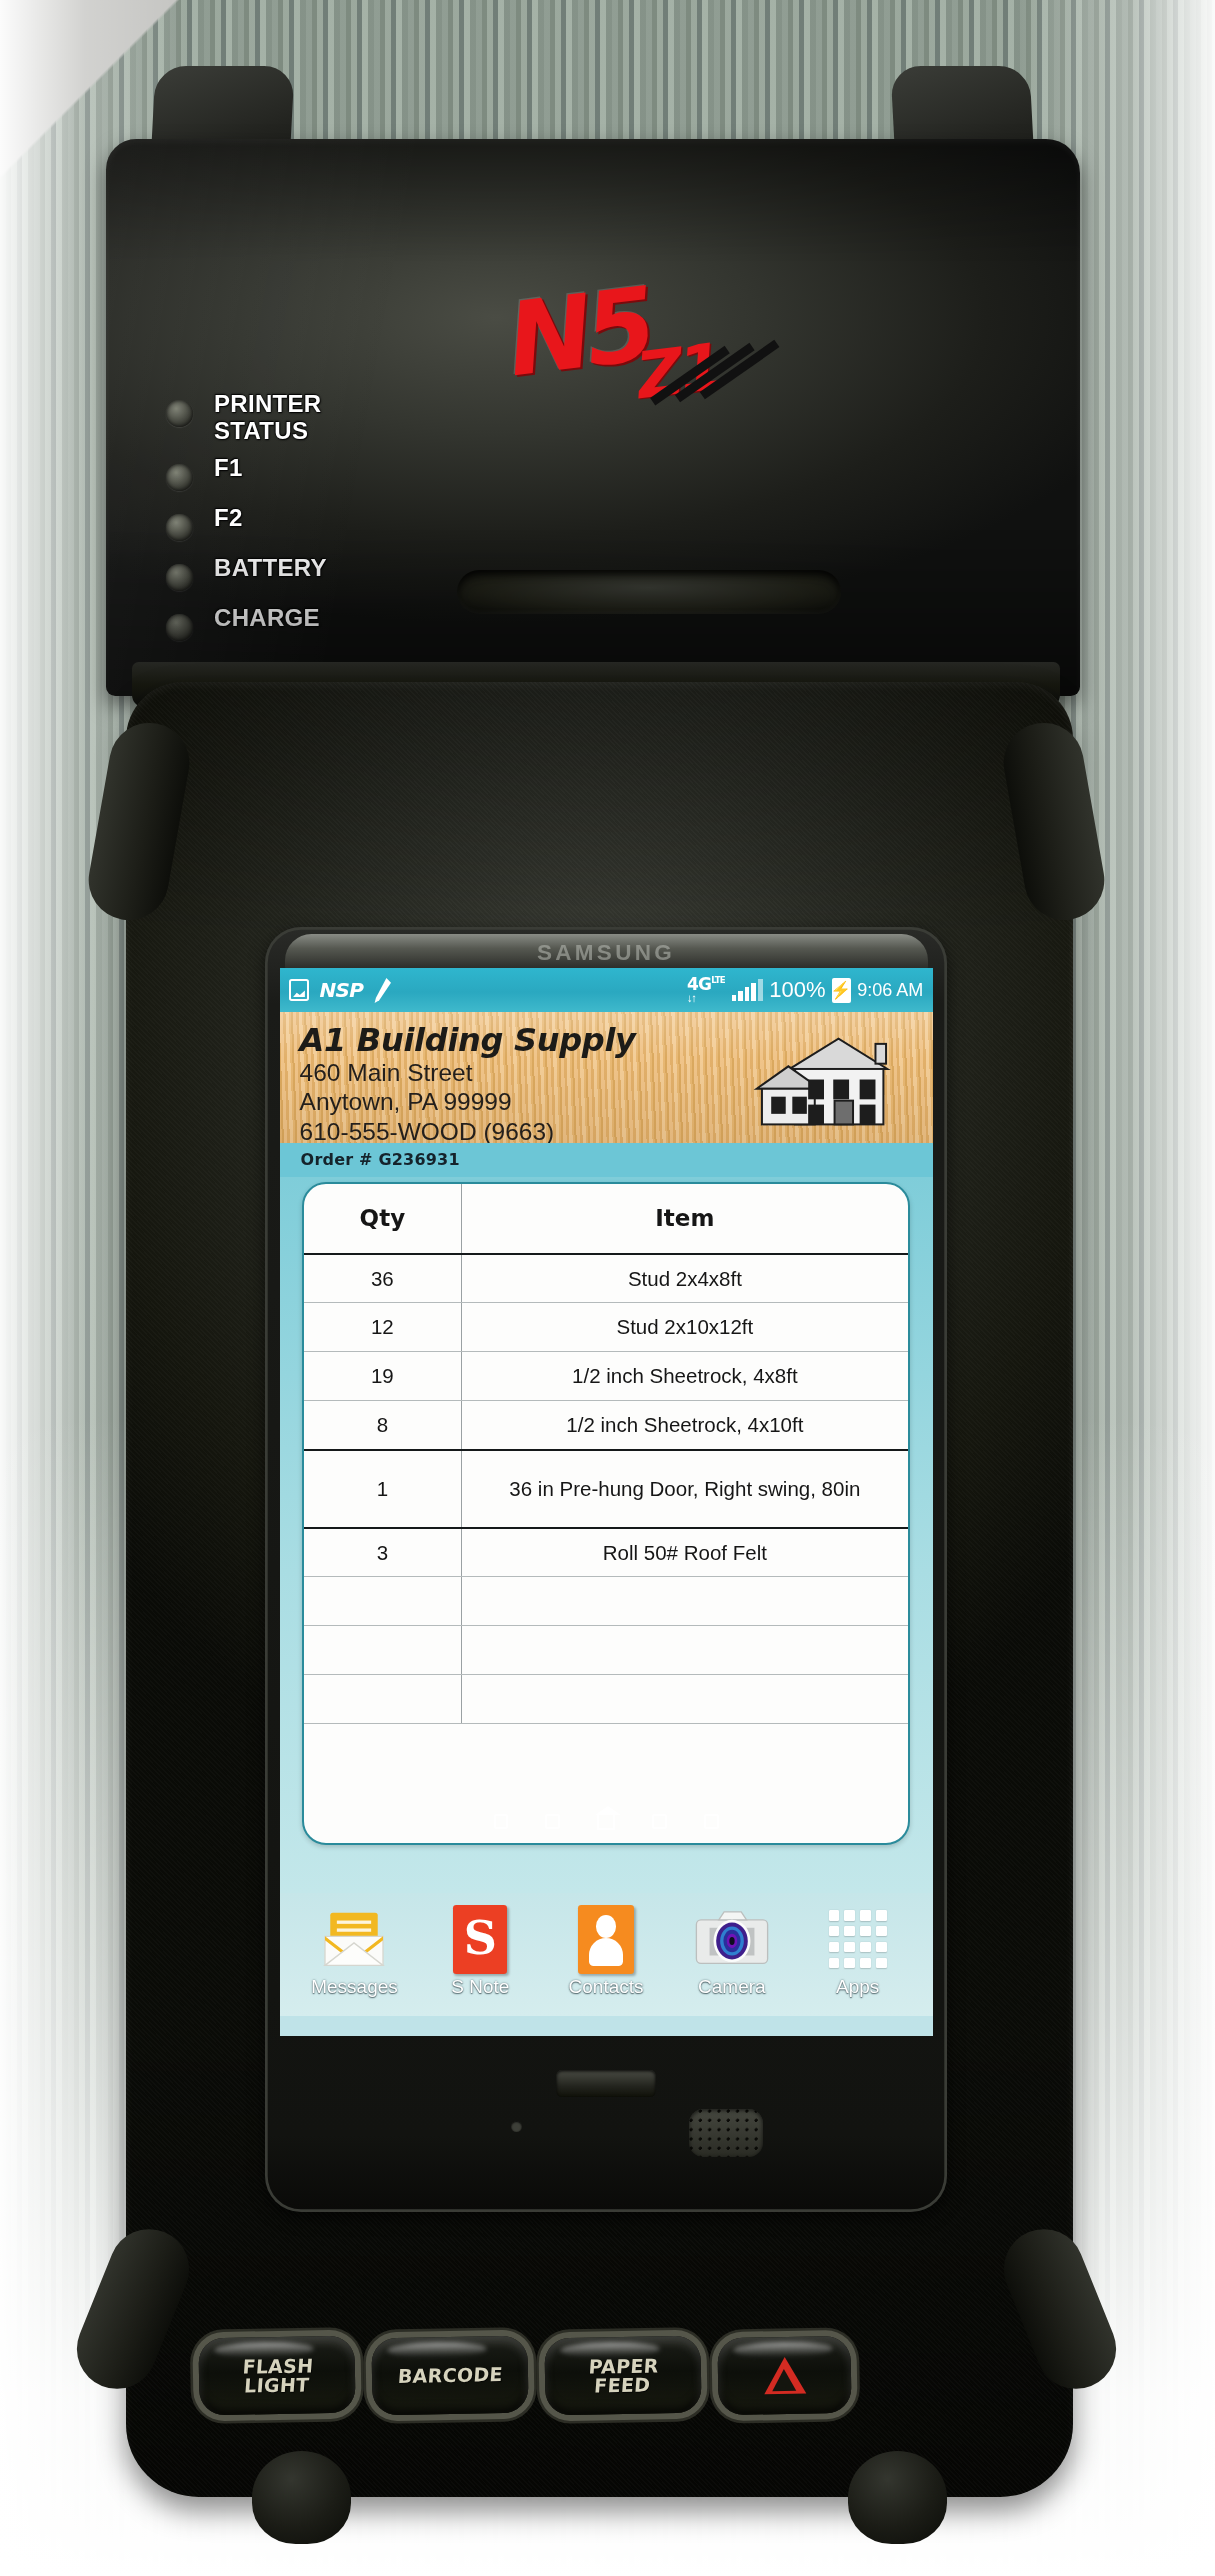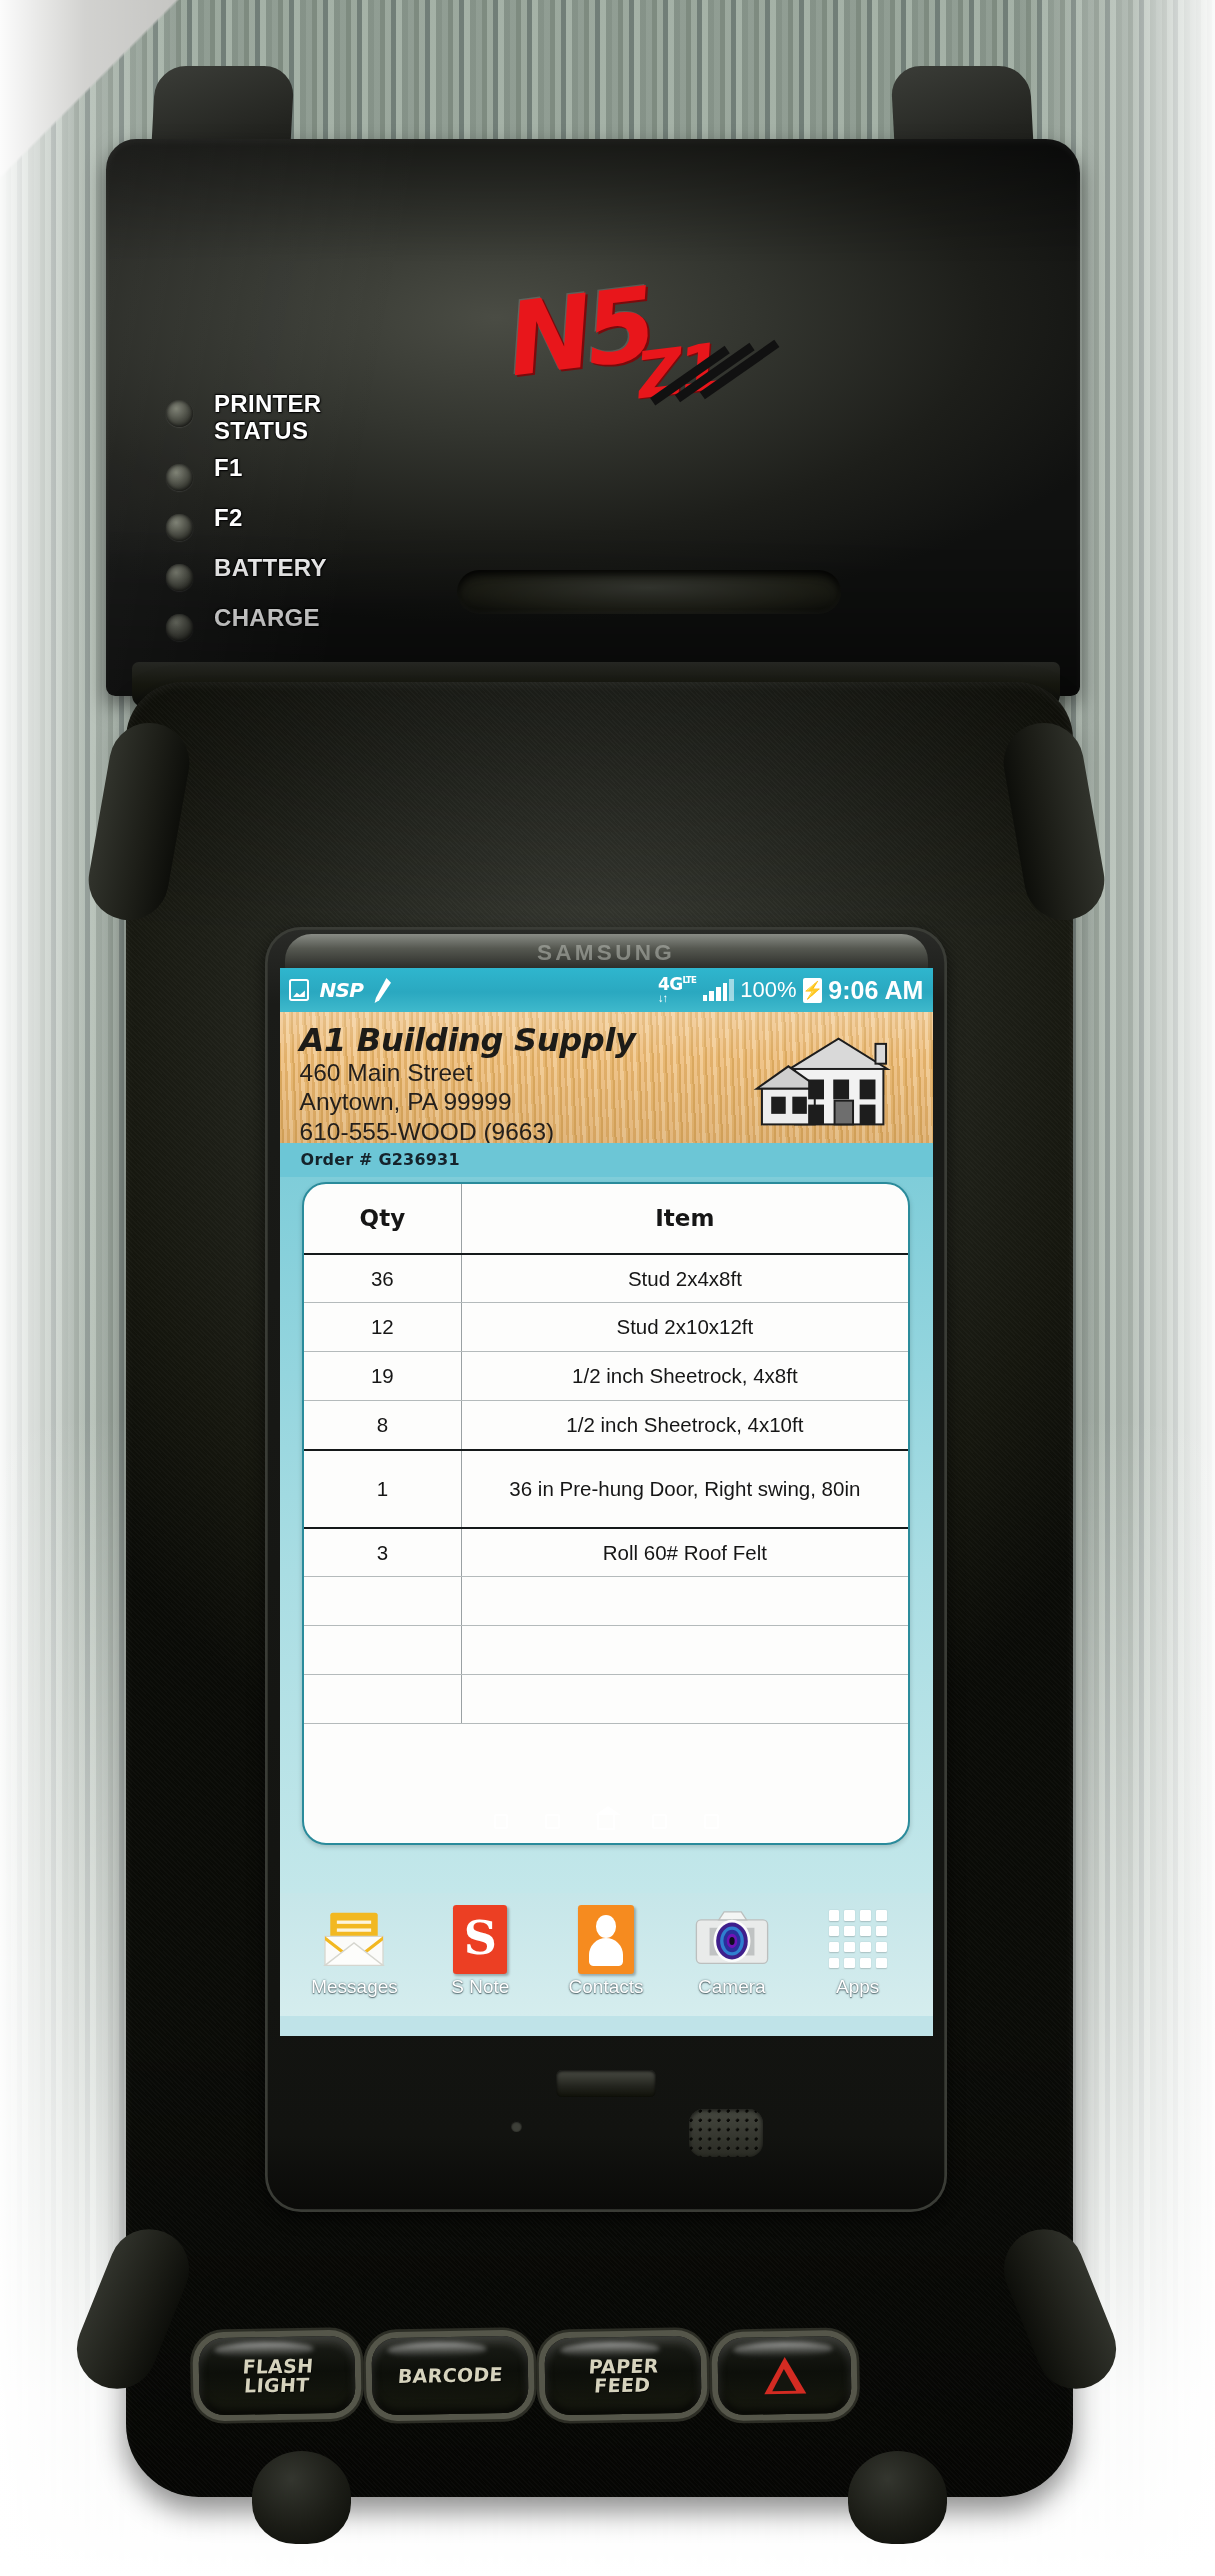--- a/index.html
+++ b/index.html
@@ -250,21 +250,21 @@
   .sig i { display:block; width: 4.6px; background: #fff; }
   .sig i:nth-child(1){height: 6px;} .sig i:nth-child(2){height:10px;}
   .sig i:nth-child(3){height:14px;} .sig i:nth-child(4){height:18px;}
   .sig i:nth-child(5){height:22px; background: rgba(255,255,255,.55);}
   .sb-pct { font-size: 22px; font-weight: 400; }
   .sb-batt {
     width: 18.6px; height: 25px; background: #fff; border-radius: 2px;
     display:flex; align-items:center; justify-content:center;
     color: #2aa8c0; font-size: 17px; line-height:1;
   }
-  .sb-time { font-size: 25px; font-weight: 700; letter-spacing: 0px; }
+  .sb-time { font-size: 18px; font-weight: 400; letter-spacing: 0px; }
 
   
   .biz {
     position: relative;
     height: 131px;
     background:
       repeating-linear-gradient(88deg,
         #e8b873 0px, #e8b873 2px,
         #dba95f 2px, #dba95f 4px,
         #f0c489 4px, #f0c489 7.3px,
@@ -643,21 +643,21 @@
                 <tr class="thick-bot">
                   <td>8</td>
                   <td>1/2 inch Sheetrock, 4x10ft</td>
                 </tr>
                 <tr class="two-line thick-bot">
                   <td>1</td>
                   <td>36 in Pre-hung Door, Right swing, 80in</td>
                 </tr>
                 <tr>
                   <td>3</td>
-                  <td>Roll 60# Roof Felt</td>
+                  <td>Roll 50# Roof Felt</td>
                 </tr>
                 <tr>
                   <td class="empty"></td>
                   <td class="empty"></td>
                 </tr>
                 <tr>
                   <td class="empty"></td>
                   <td class="empty"></td>
                 </tr>
                 <tr>

